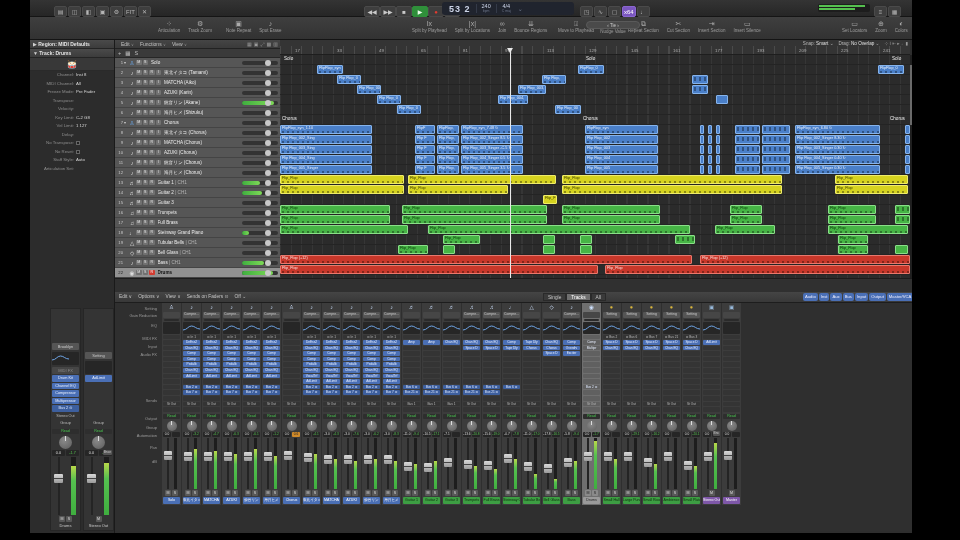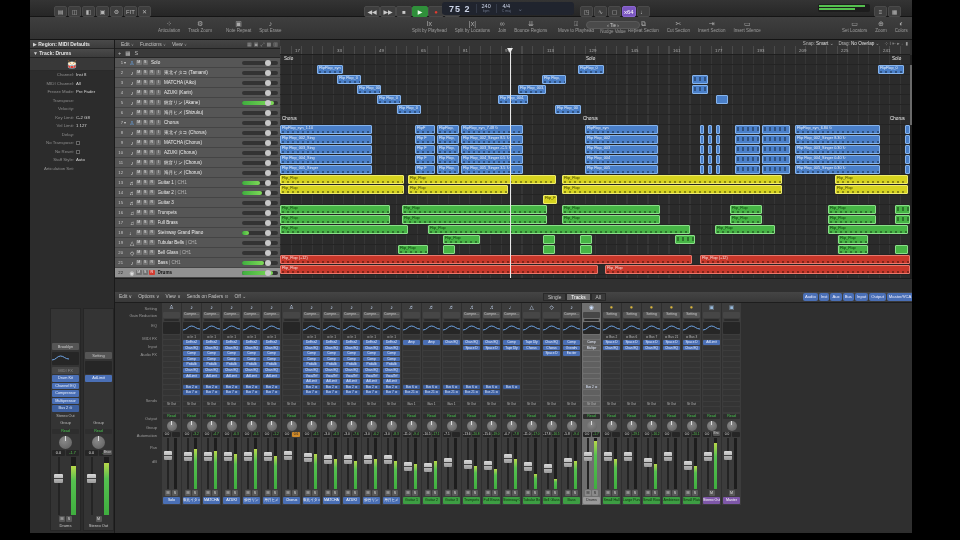--- a/index.html
+++ b/index.html
@@ -148,21 +148,21 @@
 </style>
 </head>
 <body>
 
 <div id="win">
 
   <div id="cbar">
     <span id="cb-left"><span class="cb-ic">▤</span><span class="cb-ic">◫</span><span class="cb-ic">◧</span><span class="cb-ic">▣</span><span class="cb-ic">⚙</span><span class="cb-ic">FIT</span><span class="cb-ic">✕</span></span>
     <span id="transport"><span class="tr-ic"><span>◀◀</span></span><span class="tr-ic"><span>▶▶</span></span><span class="tr-ic"><span>■</span></span><span class="tr-ic play"><span>▶</span></span><span class="tr-ic rec"><span>●</span></span><span class="tr-ic"><span>↻</span></span></span>
     <div id="lcd">
-      <span class="big">75 2</span>
+      <span class="big">53 2</span>
       <span class="lcd-blk">
           <span class="v">240</span>
           <span class="s">bpm</span>
         </span>
       <span class="lcd-blk">
           <span class="v">4/4</span>
           <span class="s">C maj</span>
         </span>
       <span class="car">⌄</span>
     </div>

